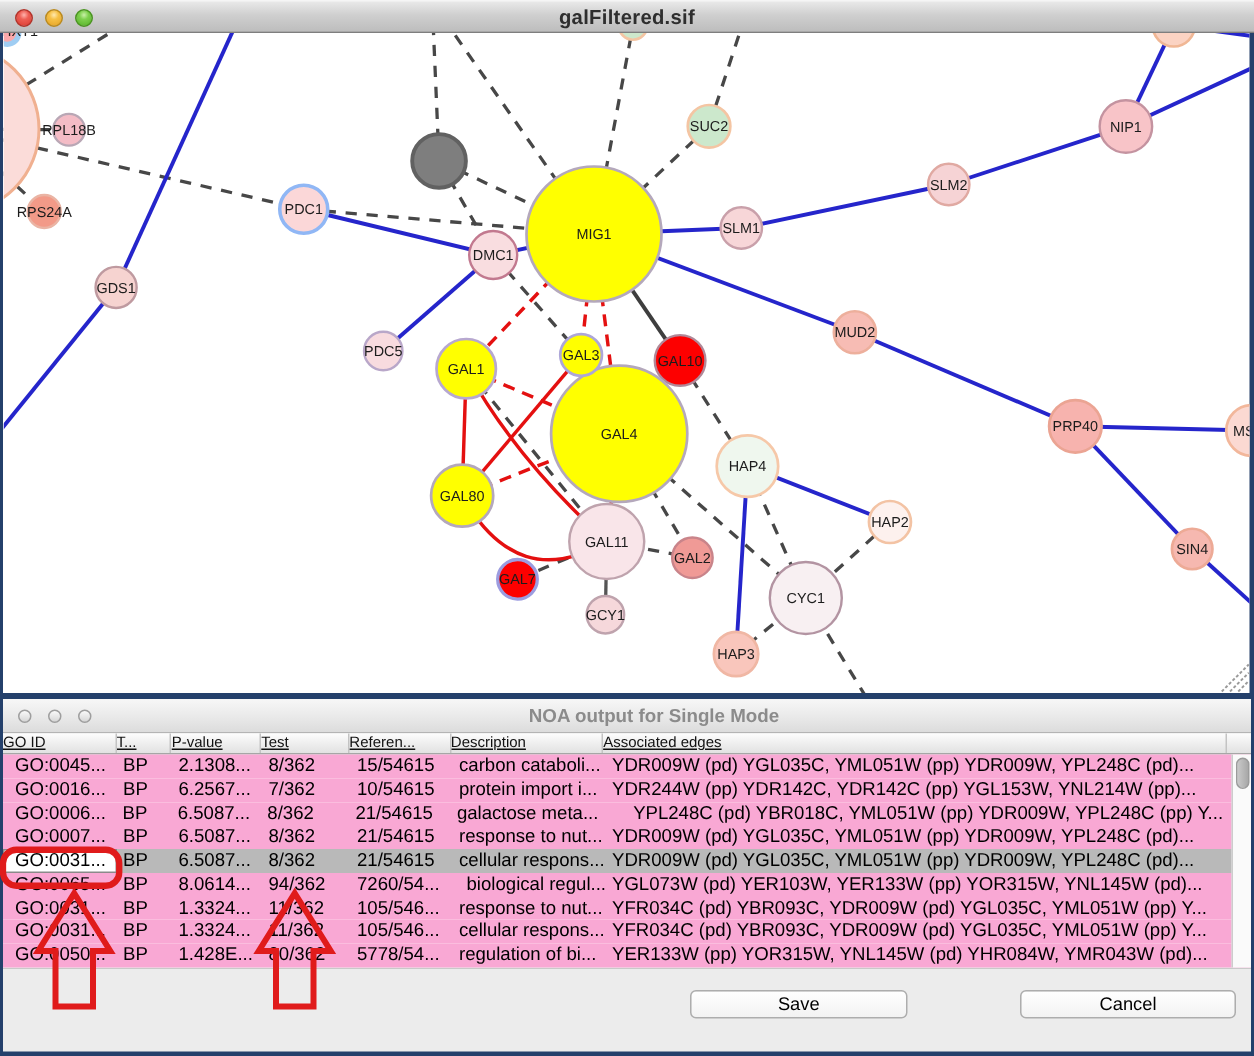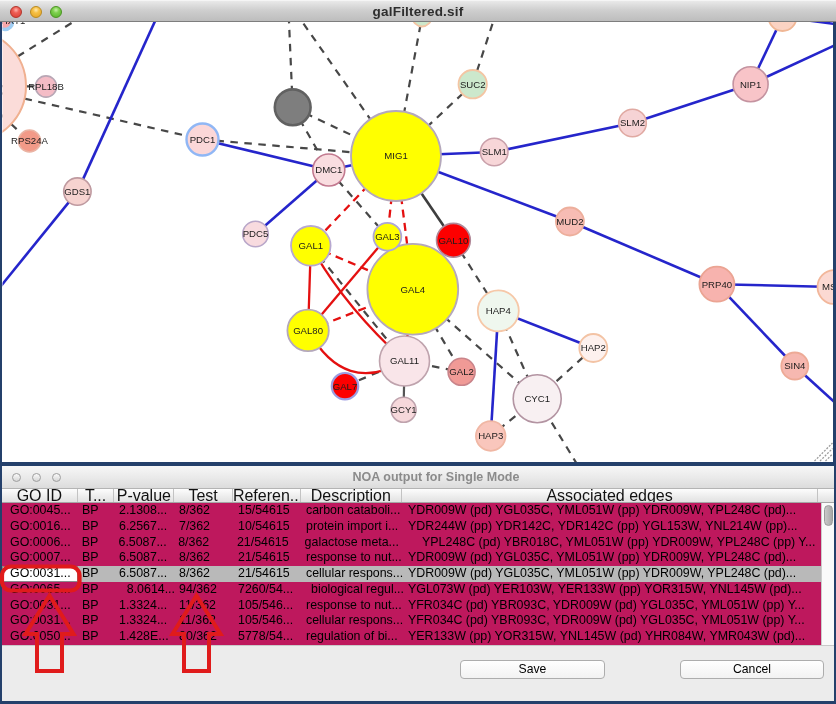--- a/index.html
+++ b/index.html
@@ -34,26 +34,26 @@
   #noa-title { position:absolute; left:0; right:0; top:4px; text-align:center;
     font-size:12.5px; font-weight:bold; color:#8b8b8b;margin-left:36px; }
   .gl { position:absolute; top:7px; width:9px; height:9px; border-radius:50%;
     background:linear-gradient(#fafafa,#d6d6d6); border:1px solid #9e9e9e; }
   .gl1 { left:10px; } .gl2 { left:30px; } .gl3 { left:50px; }
 
   #table-wrap { position:relative; width:100%; background:#fff; }
   #table-header { position:relative; height:14px; display:flex;
     background:linear-gradient(#fdfdfd, #ececec 60%, #e2e2e2);
     border-bottom:1px solid #a6a6a6; }
-  .hcell { position:relative; height:100%; font-size:16px; color:#111;
-    text-align:center; line-height:13px; overflow:hidden; white-space:nowrap;
+  .hcell { position:relative; height:100%; font-size:10px; color:#111;
+    text-align:left; line-height:13px; overflow:hidden; white-space:nowrap;
     border-right:1px solid #c3c3c3;text-decoration:underline; }
   .hcell:last-child { border-right:none; }
   #table-body { position:relative; }
-  .trow { display:flex; height:15.75px; background:#be185d; }
+  .trow { display:flex; height:15.75px; background:#f9a8d4; }
   .trow.selected { background:#b9b9b9; }
   .tcell { font-size:12.4px; color:#000; line-height:15.5px; white-space:nowrap;
     overflow:hidden; padding-left:4px; }
   .tcell.c0 { padding-left:8px; }
   .trow.selected .tcell.c0 { background:#fff; outline:1px solid #8a8a8a; outline-offset:-1px; }
   #vscroll { position:absolute; top:14px; right:0; width:13px; bottom:0;
     background:#fafafa; border-left:1px solid #cccccc; }
   #vscroll-thumb { position:absolute; left:1.5px; top:2px; width:9px; height:21px;
     border-radius:5px; background:linear-gradient(90deg,#c9c9c9,#a8a8a8); border:1px solid #9b9b9b; }
   #table-bottom-line { height:1px; background:#c9c9c9; }
@@ -276,21 +276,21 @@
             <div class="tcell c1" style="width: 37px;">BP</div>
             <div class="tcell c2" style="width: 60px;">6.5087...</div>
             <div class="tcell c3" style="width: 59px;">8/362</div>
             <div class="tcell c4" style="width: 68px;">21/54615</div>
             <div class="tcell c5" style="width: 102px;">cellular respons...</div>
             <div class="tcell c6" style="width: 418px;">YDR009W (pd) YGL035C, YML051W (pp) YDR009W, YPL248C (pd)...</div>
           </div>
           <div class="trow">
             <div class="tcell c0" style="width: 76px;">GO:0065...</div>
             <div class="tcell c1" style="width: 37px;">BP</div>
-            <div class="tcell c2" style="width: 60px; text-align: right;">8.0614...</div>
+            <div class="tcell c2" style="width: 60px;">8.0614...</div>
             <div class="tcell c3" style="width: 59px;">94/362</div>
             <div class="tcell c4" style="width: 68px;">7260/54...</div>
             <div class="tcell c5" style="width: 102px; text-align: right;">biological regul...</div>
             <div class="tcell c6" style="width: 418px;">YGL073W (pd) YER103W, YER133W (pp) YOR315W, YNL145W (pd)...</div>
           </div>
           <div class="trow">
             <div class="tcell c0" style="width: 76px;">GO:0031...</div>
             <div class="tcell c1" style="width: 37px;">BP</div>
             <div class="tcell c2" style="width: 60px;">1.3324...</div>
             <div class="tcell c3" style="width: 59px;">11/362</div>

